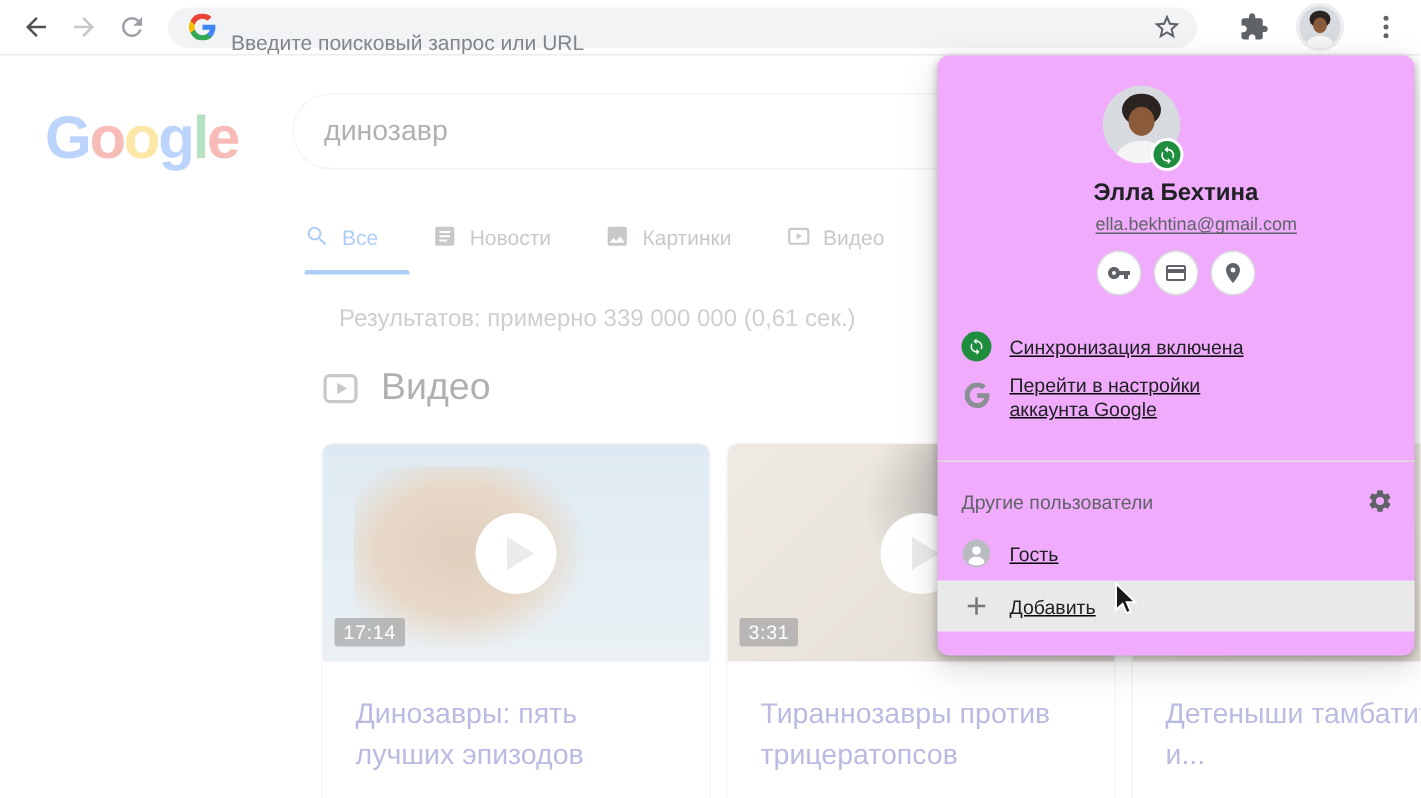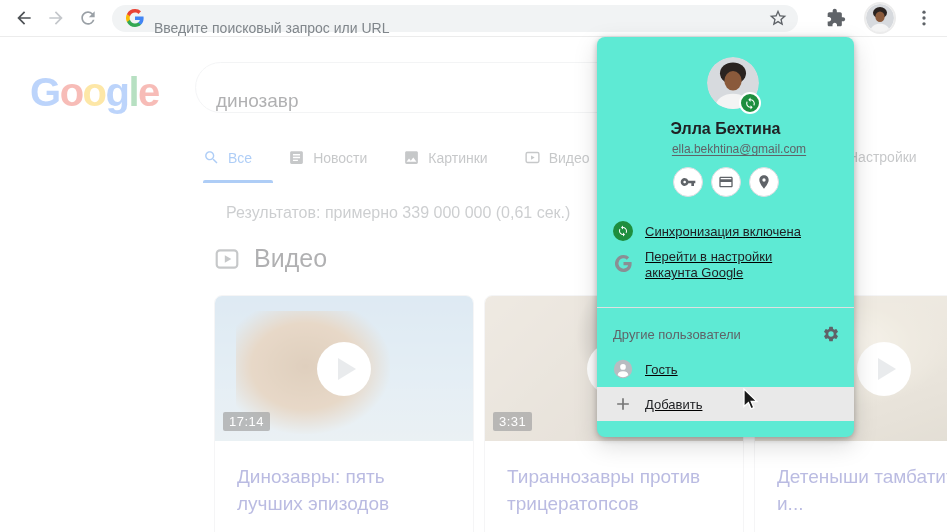--- a/index.html
+++ b/index.html
@@ -28,21 +28,21 @@
 
   .glogo { position:absolute; left:30px; top:33px; font-size:40px; font-weight:700;
     letter-spacing:-1.5px; }
   .glogo .l0,.glogo .l3 { color:#4285F4; }
   .glogo .l1,.glogo .l5 { color:#EA4335; }
   .glogo .l2 { color:#FBBC05; }
   .glogo .l4 { color:#34A853; }
 
   .searchbox { position:absolute; left:195px; top:25px; width:560px; height:51px;
     border:1px solid #dfe1e5; border-radius:26px; background:#fff; display:flex;
-    align-items:flex-end; padding:0 20px; }
+    align-items:center; padding:0 20px; }
   .searchbox .query { font-size:19px; color:#202124; }
 
   .tabsrow { position:absolute; left:203px; top:112px; display:flex; gap:36px;
     font-size:14px; color:#5f6368; }
   .tab { display:flex; align-items:center; gap:8px; }
   .tab svg { width:17px; height:17px; }
   .tab.active { color:#1a73e8; }
   .tab-underline { position:absolute; left:203px; top:143px; width:70px; height:3px;
     background:#1a73e8; border-radius:2px 2px 0 0; }
   .tab-settings { position:absolute; left:848px; top:112px; font-size:14px; color:#5f6368; }
@@ -69,21 +69,21 @@
   .playbtn { position:absolute; left:50%; top:50%; width:54px; height:54px; margin:-27px 0 0 -27px;
     border-radius:50%; background:#fff; display:flex; align-items:center; justify-content:center; }
   .playbtn .tri { width:0; height:0; border-left:18px solid #c3c8cd;
     border-top:11px solid transparent; border-bottom:11px solid transparent; margin-left:5px; }
   .dur { position:absolute; left:8px; bottom:10px; background:rgba(0,0,0,0.72); color:#fff;
     font-size:13px; padding:2px 6px; border-radius:2px; letter-spacing:0.5px; }
   .dur:empty { display:none; }
   .card .title { padding:22px 22px 0 22px; font-size:19px; line-height:27px; color:#3c40ad; }
 
   
-  .popup { position:absolute; left:597px; top:37px; width:257px; height:400px; background:#5eead4;
+  .popup { position:absolute; left:625px; top:37px; width:318px; height:400px; background:#f0abfc;
     border-radius:8px; box-shadow:0 2px 6px rgba(0,0,0,0.25), 0 8px 24px rgba(0,0,0,0.15);
     z-index:20; }
   .pp-avatar { position:absolute; left:110px; top:20px; width:52px; height:52px;
     border-radius:50%; overflow:hidden; }
   .pp-avatar svg { width:100%; height:100%; display:block; }
   .pp-badge { position:absolute; left:142px; top:55px; width:22px; height:22px; border-radius:50%;
     background:#1e8e3e; border:2px solid #fff; display:flex; align-items:center; justify-content:center; }
   .pp-badge svg { width:13px; height:13px; fill:#fff; }
   .pp-name { position:absolute; left:0; top:83px; width:100%; text-align:center;
     font-size:16px; font-weight:700; color:#202124; }

